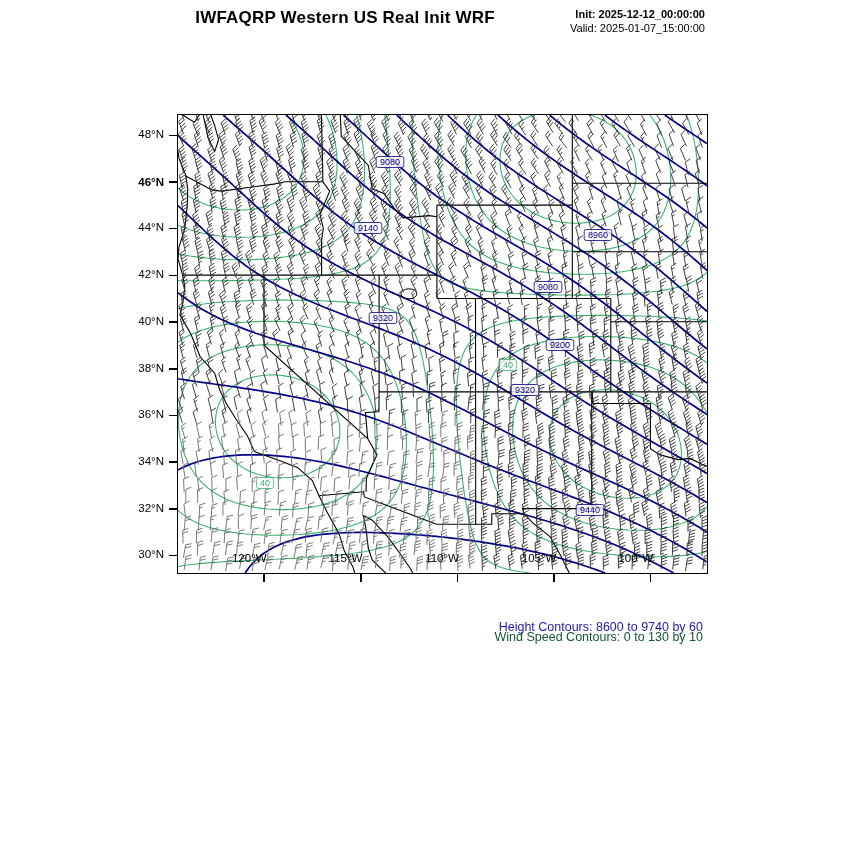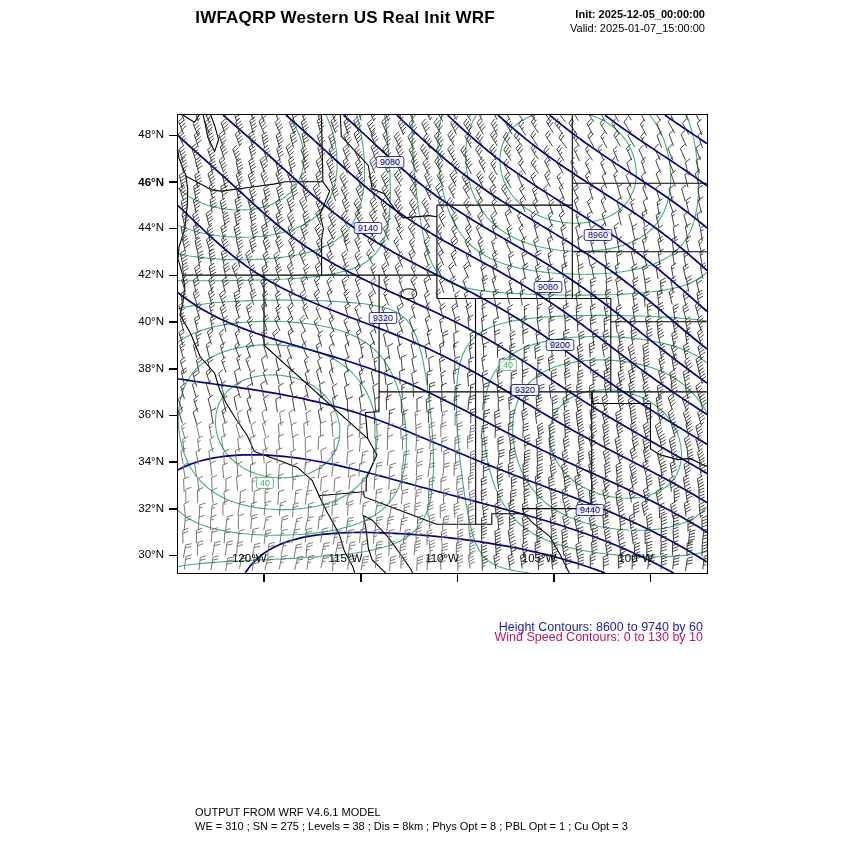--- a/index.html
+++ b/index.html
@@ -21,21 +21,21 @@
   .note-height{top:620px;}
   .note-wind{top:630px;}
   .footer{position:absolute;left:195px;top:806px;font-size:11px;line-height:13.5px;color:#000;}
 </style>
 </head>
 <body>
 
 <div class="page">
   <div class="title">IWFAQRP Western US Real Init WRF</div>
   <div class="times">
-    <div class="init">Init: 2025-12-05_00:00:00</div>
+    <div class="init">Init: 2025-12-12_00:00:00</div>
     <div class="valid">Valid: 2025-01-07_15:00:00</div>
   </div>
   <div class="map-frame">
     <svg id="map-svg" width="529" height="458" viewBox="0 0 529 458">
         <path d="M348.0 3.3L343.2 6.0M348.0 3.3L354.0 0.6M354.0 0.6L355.6 0.0M412.5 0.0L414.0 0.5M414.0 0.5L420.0 2.9M420.0 2.9L426.0 5.8M426.0 5.8L426.3 6.0M336.0 11.6L335.6 12.0M336.0 11.6L342.0 6.8M342.0 6.8L343.2 6.0M426.3 6.0L432.0 9.6M432.0 9.6L435.3 12.0M335.6 12.0L330.4 18.0M435.3 12.0L438.0 14.3M438.0 14.3L441.8 18.0M330.0 18.5L326.8 24.0M330.0 18.5L330.4 18.0M441.8 18.0L444.0 20.4M444.0 20.4L446.9 24.0M326.8 24.0L324.3 30.0M446.9 24.0L450.0 28.7M450.0 28.7L450.8 30.0M324.0 31.0L322.8 36.0M324.0 31.0L324.3 30.0M450.8 30.0L453.7 36.0M322.8 36.0L322.0 42.0M453.7 36.0L455.9 42.0M322.0 42.0L322.0 48.0M455.9 42.0L456.0 42.4M456.0 42.4L457.3 48.0M322.0 48.0L322.6 54.0M457.3 48.0L458.1 54.0M322.6 54.0L323.9 60.0M458.1 54.0L458.3 60.0M323.9 60.0L324.0 60.2M324.0 60.2L326.0 66.0M458.3 60.0L457.8 66.0M326.0 66.0L328.8 72.0M457.8 66.0L456.6 72.0M328.8 72.0L330.0 74.0M330.0 74.0L332.5 78.0M456.0 73.7L454.4 78.0M456.0 73.7L456.6 72.0M332.5 78.0L336.0 82.5M336.0 82.5L337.3 84.0M454.4 78.0L451.2 84.0M337.3 84.0L342.0 88.6M342.0 88.6L343.6 90.0M450.0 85.8L446.6 90.0M450.0 85.8L451.2 84.0M343.6 90.0L348.0 93.4M348.0 93.4L352.0 96.0M444.0 92.6L440.0 96.0M444.0 92.6L446.6 90.0M352.0 96.0L354.0 97.2M354.0 97.2L360.0 100.2M360.0 100.2L364.2 102.0M432.0 100.9L429.5 102.0M432.0 100.9L438.0 97.4M438.0 97.4L440.0 96.0M364.2 102.0L366.0 102.7M366.0 102.7L372.0 104.6M372.0 104.6L378.0 106.1M378.0 106.1L384.0 107.2M384.0 107.2L390.0 107.9M390.0 107.9L392.5 108.0M408.0 107.6L403.4 108.0M408.0 107.6L414.0 106.7M414.0 106.7L420.0 105.3M420.0 105.3L426.0 103.4M426.0 103.4L429.5 102.0M392.5 108.0L396.0 108.2M396.0 108.2L402.0 108.1M402.0 108.1L403.4 108.0M72.0 263.0L69.0 264.0M72.0 263.0L78.0 261.5M78.0 261.5L84.0 260.5M84.0 260.5L90.0 260.0M90.0 260.0L96.0 259.9M96.0 259.9L102.0 260.3M102.0 260.3L108.0 261.1M108.0 261.1L114.0 262.3M114.0 262.3L120.0 264.0M120.0 264.0L120.1 264.0M60.0 268.1L56.9 270.0M60.0 268.1L66.0 265.1M66.0 265.1L69.0 264.0M120.1 264.0L126.0 266.3M126.0 266.3L132.0 269.2M132.0 269.2L133.5 270.0M54.0 272.1L49.6 276.0M54.0 272.1L56.9 270.0M133.5 270.0L138.0 272.9M138.0 272.9L142.1 276.0M48.0 277.8L44.7 282.0M48.0 277.8L49.6 276.0M142.1 276.0L144.0 277.7M144.0 277.7L148.4 282.0M42.0 286.7L41.3 288.0M42.0 286.7L44.7 282.0M148.4 282.0L150.0 284.0M150.0 284.0L153.0 288.0M41.3 288.0L39.2 294.0M153.0 288.0L156.0 293.0M156.0 293.0L156.6 294.0M39.2 294.0L37.9 300.0M156.6 294.0L159.1 300.0M37.9 300.0L37.4 306.0M159.1 300.0L160.8 306.0M37.4 306.0L37.7 312.0M160.8 306.0L161.7 312.0M37.7 312.0L38.7 318.0M161.7 312.0L161.9 318.0M38.7 318.0L40.5 324.0M161.9 318.0L161.3 324.0M40.5 324.0L42.0 327.6M42.0 327.6L43.1 330.0M161.3 324.0L159.8 330.0M43.1 330.0L46.7 336.0M159.8 330.0L157.3 336.0M46.7 336.0L48.0 337.8M48.0 337.8L51.5 342.0M156.0 338.3L153.6 342.0M156.0 338.3L157.3 336.0M51.5 342.0L54.0 344.5M54.0 344.5L58.0 348.0M150.0 346.2L148.2 348.0M150.0 346.2L153.6 342.0M58.0 348.0L60.0 349.5M60.0 349.5L66.0 353.4M66.0 353.4L67.1 354.0M144.0 351.4L140.0 354.0M144.0 351.4L148.2 348.0M67.1 354.0L72.0 356.4M72.0 356.4L78.0 358.7M78.0 358.7L82.3 360.0M132.0 357.9L126.0 360.0M132.0 357.9L138.0 355.1M138.0 355.1L140.0 354.0M82.3 360.0L84.0 360.5M84.0 360.5L90.0 361.7M90.0 361.7L96.0 362.5M96.0 362.5L102.0 362.8M102.0 362.8L108.0 362.8M108.0 362.8L114.0 362.3M114.0 362.3L120.0 361.4M120.0 361.4L126.0 360.0M126.0 360.0L126.0 360.0" stroke="#3cb371" stroke-width="1.1" fill="none"></path>
         <path d="M298.4 0.0L295.0 6.0M471.7 0.0L474.0 3.0M474.0 3.0L476.2 6.0M294.0 8.1L292.4 12.0M294.0 8.1L295.0 6.0M476.2 6.0L479.9 12.0M292.4 12.0L290.5 18.0M479.9 12.0L480.0 12.1M480.0 12.1L483.0 18.0M290.5 18.0L289.1 24.0M483.0 18.0L485.5 24.0M289.1 24.0L288.2 30.0M485.5 24.0L486.0 25.2M486.0 25.2L487.6 30.0M288.0 32.3L287.7 36.0M288.0 32.3L288.2 30.0M487.6 30.0L489.3 36.0M287.7 36.0L287.6 42.0M489.3 36.0L490.7 42.0M287.6 42.0L287.9 48.0M490.7 42.0L491.7 48.0M287.9 48.0L288.0 48.7M288.0 48.7L288.6 54.0M491.7 48.0L492.0 51.0M492.0 51.0L492.3 54.0M288.6 54.0L289.6 60.0M492.3 54.0L492.7 60.0M289.6 60.0L290.9 66.0M492.7 60.0L492.7 66.0M290.9 66.0L292.7 72.0M492.7 66.0L492.3 72.0M292.7 72.0L294.0 75.8M294.0 75.8L294.8 78.0M492.0 74.5L491.5 78.0M492.0 74.5L492.3 72.0M294.8 78.0L297.4 84.0M491.5 78.0L490.3 84.0M297.4 84.0L300.0 89.0M300.0 89.0L300.6 90.0M490.3 84.0L488.6 90.0M300.6 90.0L304.4 96.0M488.6 90.0L486.3 96.0M304.4 96.0L306.0 98.2M306.0 98.2L309.0 102.0M486.0 96.7L483.2 102.0M486.0 96.7L486.3 96.0M309.0 102.0L312.0 105.3M312.0 105.3L314.7 108.0M480.0 106.9L479.2 108.0M480.0 106.9L483.2 102.0M314.7 108.0L318.0 111.0M318.0 111.0L321.7 114.0M474.0 113.9L473.9 114.0M474.0 113.9L479.2 108.0M321.7 114.0L324.0 115.7M324.0 115.7L330.0 119.6M330.0 119.6L330.8 120.0M468.0 119.0L466.6 120.0M468.0 119.0L473.9 114.0M330.8 120.0L336.0 122.8M336.0 122.8L342.0 125.5M342.0 125.5L343.1 126.0M462.0 122.9L456.3 126.0M462.0 122.9L466.6 120.0M343.1 126.0L348.0 127.8M348.0 127.8L354.0 129.8M354.0 129.8L360.0 131.5M360.0 131.5L362.3 132.0M444.0 130.7L439.3 132.0M444.0 130.7L450.0 128.6M450.0 128.6L456.0 126.1M456.0 126.1L456.3 126.0M362.3 132.0L366.0 132.8M366.0 132.8L372.0 133.9M372.0 133.9L378.0 134.8M378.0 134.8L384.0 135.5M384.0 135.5L390.0 136.0M390.0 136.0L396.0 136.3M396.0 136.3L402.0 136.4M402.0 136.4L408.0 136.3M408.0 136.3L414.0 135.9M414.0 135.9L420.0 135.4M420.0 135.4L426.0 134.6M426.0 134.6L432.0 133.6M432.0 133.6L438.0 132.3M438.0 132.3L439.3 132.0M60.0 232.9L55.1 234.0M60.0 232.9L66.0 231.8M66.0 231.8L72.0 230.9M72.0 230.9L78.0 230.3M78.0 230.3L84.0 229.9M84.0 229.9L90.0 229.8M90.0 229.8L96.0 229.8M96.0 229.8L102.0 230.1M102.0 230.1L108.0 230.6M108.0 230.6L114.0 231.3M114.0 231.3L120.0 232.2M120.0 232.2L126.0 233.4M126.0 233.4L128.5 234.0M42.0 238.3L38.1 240.0M42.0 238.3L48.0 236.1M48.0 236.1L54.0 234.3M54.0 234.3L55.1 234.0M128.5 234.0L132.0 234.9M132.0 234.9L138.0 236.7M138.0 236.7L144.0 238.8M144.0 238.8L147.0 240.0M30.0 244.4L27.6 246.0M30.0 244.4L36.0 241.0M36.0 241.0L38.1 240.0M147.0 240.0L150.0 241.3M150.0 241.3L156.0 244.3M156.0 244.3L159.0 246.0M24.0 248.7L20.2 252.0M24.0 248.7L27.6 246.0M159.0 246.0L162.0 247.9M162.0 247.9L167.7 252.0M18.0 254.2L14.7 258.0M18.0 254.2L20.2 252.0M167.7 252.0L168.0 252.2M168.0 252.2L174.0 257.5M174.0 257.5L174.5 258.0M12.0 261.7L10.5 264.0M12.0 261.7L14.7 258.0M174.5 258.0L179.9 264.0M10.5 264.0L7.3 270.0M179.9 264.0L180.0 264.1M180.0 264.1L184.3 270.0M6.0 273.1L4.9 276.0M6.0 273.1L7.3 270.0M184.3 270.0L186.0 272.8M186.0 272.8L187.9 276.0M4.9 276.0L3.0 282.0M187.9 276.0L190.8 282.0M3.0 282.0L1.7 288.0M190.8 282.0L192.0 284.8M192.0 284.8L193.3 288.0M1.7 288.0L0.9 294.0M193.3 288.0L195.2 294.0M0.9 294.0L0.4 300.0M195.2 294.0L196.8 300.0M0.4 300.0L0.3 306.0M196.8 300.0L197.9 306.0M0.3 306.0L0.6 312.0M197.9 306.0L198.0 306.5M198.0 306.5L198.7 312.0M0.6 312.0L1.3 318.0M198.7 312.0L199.1 318.0M1.3 318.0L2.2 324.0M199.1 318.0L199.1 324.0M2.2 324.0L3.6 330.0M199.1 324.0L198.7 330.0M3.6 330.0L5.3 336.0M198.0 335.5L197.9 336.0M198.0 335.5L198.7 330.0M5.3 336.0L6.0 338.0M6.0 338.0L7.5 342.0M197.9 336.0L196.6 342.0M7.5 342.0L10.2 348.0M196.6 342.0L194.8 348.0M10.2 348.0L12.0 351.5M12.0 351.5L13.4 354.0M194.8 348.0L192.3 354.0M13.4 354.0L17.4 360.0M192.0 354.6L189.0 360.0M192.0 354.6L192.3 354.0M17.4 360.0L18.0 360.7M18.0 360.7L22.4 366.0M186.0 364.3L184.7 366.0M186.0 364.3L189.0 360.0M22.4 366.0L24.0 367.6M24.0 367.6L28.7 372.0M180.0 371.1L179.0 372.0M180.0 371.1L184.7 366.0M28.7 372.0L30.0 373.1M30.0 373.1L36.0 377.5M36.0 377.5L36.8 378.0M174.0 376.1L171.3 378.0M174.0 376.1L179.0 372.0M36.8 378.0L42.0 381.0M42.0 381.0L48.0 384.0M162.0 383.3L160.6 384.0M162.0 383.3L168.0 380.1M168.0 380.1L171.3 378.0M48.0 384.0L48.0 384.0M48.0 384.0L54.0 386.4M54.0 386.4L60.0 388.5M60.0 388.5L65.5 390.0M144.0 389.9L143.5 390.0M144.0 389.9L150.0 388.1M150.0 388.1L156.0 385.9M156.0 385.9L160.6 384.0M65.5 390.0L66.0 390.1M66.0 390.1L72.0 391.5M72.0 391.5L78.0 392.6M78.0 392.6L84.0 393.4M84.0 393.4L90.0 394.0M90.0 394.0L96.0 394.4M96.0 394.4L102.0 394.6M102.0 394.6L108.0 394.6M108.0 394.6L114.0 394.4M114.0 394.4L120.0 393.9M120.0 393.9L126.0 393.3M126.0 393.3L132.0 392.4M132.0 392.4L138.0 391.3M138.0 391.3L143.5 390.0" stroke="#3cb371" stroke-width="1.1" fill="none"></path>
         <path d="M263.8 0.0L262.4 6.0M508.7 0.0L510.0 3.6M510.0 3.6L510.8 6.0M262.4 6.0L261.3 12.0M510.8 6.0L512.7 12.0M261.3 12.0L260.6 18.0M512.7 12.0L514.3 18.0M260.6 18.0L260.1 24.0M514.3 18.0L515.7 24.0M260.1 24.0L259.9 30.0M515.7 24.0L516.0 25.5M516.0 25.5L516.9 30.0M259.9 30.0L259.9 36.0M516.9 30.0L517.9 36.0M259.9 36.0L260.1 42.0M517.9 36.0L518.7 42.0M260.1 42.0L260.5 48.0M518.7 42.0L519.4 48.0M260.5 48.0L261.1 54.0M519.4 48.0L519.9 54.0M261.1 54.0L261.8 60.0M519.9 54.0L520.3 60.0M261.8 60.0L262.8 66.0M520.3 60.0L520.5 66.0M262.8 66.0L263.9 72.0M520.5 66.0L520.5 72.0M263.9 72.0L264.0 72.4M264.0 72.4L265.3 78.0M520.5 72.0L520.3 78.0M265.3 78.0L266.9 84.0M520.3 78.0L520.0 84.0M266.9 84.0L268.7 90.0M520.0 84.0L519.3 90.0M268.7 90.0L270.0 93.8M270.0 93.8L270.8 96.0M519.3 90.0L518.4 96.0M270.8 96.0L273.3 102.0M518.4 96.0L517.1 102.0M273.3 102.0L276.0 107.7M276.0 107.7L276.2 108.0M516.0 106.2L515.5 108.0M516.0 106.2L517.1 102.0M276.2 108.0L279.6 114.0M515.5 108.0L513.3 114.0M279.6 114.0L282.0 117.7M282.0 117.7L283.7 120.0M513.3 114.0L510.5 120.0M283.7 120.0L288.0 125.3M288.0 125.3L288.6 126.0M510.0 120.9L506.8 126.0M510.0 120.9L510.5 120.0M288.6 126.0L294.0 131.3M294.0 131.3L294.9 132.0M504.0 129.7L502.0 132.0M504.0 129.7L506.8 126.0M294.9 132.0L300.0 136.0M300.0 136.0L302.9 138.0M498.0 135.9L495.6 138.0M498.0 135.9L502.0 132.0M302.9 138.0L306.0 139.9M306.0 139.9L312.0 143.2M312.0 143.2L313.7 144.0M492.0 140.6L486.6 144.0M492.0 140.6L495.6 138.0M313.7 144.0L318.0 145.9M318.0 145.9L324.0 148.2M324.0 148.2L329.6 150.0M474.0 149.7L473.0 150.0M474.0 149.7L480.0 147.2M480.0 147.2L486.0 144.3M486.0 144.3L486.6 144.0M329.6 150.0L330.0 150.1M330.0 150.1L336.0 151.8M336.0 151.8L342.0 153.2M342.0 153.2L348.0 154.4M348.0 154.4L354.0 155.5M354.0 155.5L357.5 156.0M450.0 155.8L448.5 156.0M450.0 155.8L456.0 154.6M456.0 154.6L462.0 153.2M462.0 153.2L468.0 151.6M468.0 151.6L473.0 150.0M357.5 156.0L360.0 156.4M360.0 156.4L366.0 157.1M366.0 157.1L372.0 157.7M372.0 157.7L378.0 158.2M378.0 158.2L384.0 158.6M384.0 158.6L390.0 158.9M390.0 158.9L396.0 159.1M396.0 159.1L402.0 159.2M402.0 159.2L408.0 159.2M408.0 159.2L414.0 159.1M414.0 159.1L420.0 158.8M420.0 158.8L426.0 158.5M426.0 158.5L432.0 158.0M432.0 158.0L438.0 157.4M438.0 157.4L444.0 156.7M444.0 156.7L448.5 156.0M48.0 209.5L44.9 210.0M48.0 209.5L54.0 208.6M54.0 208.6L60.0 207.9M60.0 207.9L66.0 207.3M66.0 207.3L72.0 206.9M72.0 206.9L78.0 206.6M78.0 206.6L84.0 206.4M84.0 206.4L90.0 206.3M90.0 206.3L96.0 206.4M96.0 206.4L102.0 206.5M102.0 206.5L108.0 206.8M108.0 206.8L114.0 207.1M114.0 207.1L120.0 207.6M120.0 207.6L126.0 208.2M126.0 208.2L132.0 209.0M132.0 209.0L138.0 209.9M138.0 209.9L138.8 210.0M24.0 215.2L21.6 216.0M24.0 215.2L30.0 213.4M30.0 213.4L36.0 211.8M36.0 211.8L42.0 210.5M42.0 210.5L44.9 210.0M138.8 210.0L144.0 211.0M144.0 211.0L150.0 212.2M150.0 212.2L156.0 213.7M156.0 213.7L162.0 215.5M162.0 215.5L163.7 216.0M12.0 220.0L8.1 222.0M12.0 220.0L18.0 217.4M18.0 217.4L21.6 216.0M163.7 216.0L168.0 217.5M168.0 217.5L174.0 220.0M174.0 220.0L178.3 222.0M0.0 227.2L6.0 223.2M6.0 223.2L8.1 222.0M178.3 222.0L180.0 222.9M180.0 222.9L186.0 226.4M186.0 226.4L188.4 228.0M188.4 228.0L192.0 230.7M192.0 230.7L195.9 234.0M195.9 234.0L198.0 236.0M198.0 236.0L201.7 240.0M201.7 240.0L204.0 242.7M204.0 242.7L206.5 246.0M206.5 246.0L210.0 251.4M210.0 251.4L210.3 252.0M210.3 252.0L213.6 258.0M213.6 258.0L216.0 263.2M216.0 263.2L216.3 264.0M216.3 264.0L218.7 270.0M218.7 270.0L220.7 276.0M220.7 276.0L222.0 280.5M222.0 280.5L222.4 282.0M222.4 282.0L223.9 288.0M223.9 288.0L225.1 294.0M225.1 294.0L226.2 300.0M226.2 300.0L227.0 306.0M227.0 306.0L227.6 312.0M227.6 312.0L228.0 316.5M228.0 316.5L228.1 318.0M228.1 318.0L228.4 324.0M228.4 324.0L228.4 330.0M228.4 330.0L228.3 336.0M228.0 339.9L227.9 342.0M228.0 339.9L228.3 336.0M227.9 342.0L227.2 348.0M227.2 348.0L226.2 354.0M226.2 354.0L224.8 360.0M224.8 360.0L223.1 366.0M222.0 368.9L220.8 372.0M222.0 368.9L223.1 366.0M220.8 372.0L217.8 378.0M216.0 381.0L214.0 384.0M216.0 381.0L217.8 378.0M210.0 389.0L209.1 390.0M210.0 389.0L214.0 384.0M0.0 395.4L0.6 396.0M204.0 394.8L202.6 396.0M204.0 394.8L209.1 390.0M0.6 396.0L6.0 400.4M6.0 400.4L8.3 402.0M198.0 399.4L193.8 402.0M198.0 399.4L202.6 396.0M8.3 402.0L12.0 404.3M12.0 404.3L18.0 407.4M18.0 407.4L19.3 408.0M186.0 406.0L181.3 408.0M186.0 406.0L192.0 403.0M192.0 403.0L193.8 402.0M19.3 408.0L24.0 409.9M24.0 409.9L30.0 412.0M30.0 412.0L36.0 413.7M36.0 413.7L37.1 414.0M162.0 413.8L161.3 414.0M162.0 413.8L168.0 412.3M168.0 412.3L174.0 410.6M174.0 410.6L180.0 408.5M180.0 408.5L181.3 408.0M37.1 414.0L42.0 415.1M42.0 415.1L48.0 416.3M48.0 416.3L54.0 417.3M54.0 417.3L60.0 418.1M60.0 418.1L66.0 418.7M66.0 418.7L72.0 419.2M72.0 419.2L78.0 419.6M78.0 419.6L84.0 419.9M84.0 419.9L87.1 420.0M114.0 419.8L108.8 420.0M114.0 419.8L120.0 419.5M120.0 419.5L126.0 419.1M126.0 419.1L132.0 418.6M132.0 418.6L138.0 417.9M138.0 417.9L144.0 417.1M144.0 417.1L150.0 416.2M150.0 416.2L156.0 415.1M156.0 415.1L161.3 414.0M87.1 420.0L90.0 420.1M90.0 420.1L96.0 420.2M96.0 420.2L102.0 420.1M102.0 420.1L108.0 420.0M108.0 420.0L108.8 420.0" stroke="#3cb371" stroke-width="1.1" fill="none"></path>
         <path d="M234.5 0.0L234.2 6.0M234.2 6.0L234.1 12.0M234.1 12.0L234.1 18.0M234.1 18.0L234.2 24.0M234.2 24.0L234.4 30.0M234.4 30.0L234.7 36.0M234.7 36.0L235.1 42.0M235.1 42.0L235.5 48.0M235.5 48.0L236.0 54.0M236.0 54.0L236.6 60.0M236.6 60.0L237.2 66.0M237.2 66.0L237.8 72.0M237.8 72.0L238.5 78.0M238.5 78.0L239.3 84.0M239.3 84.0L240.0 89.5M240.0 89.5L240.1 90.0M240.1 90.0L240.9 96.0M240.9 96.0L241.9 102.0M241.9 102.0L242.9 108.0M242.9 108.0L244.0 114.0M244.0 114.0L245.2 120.0M245.2 120.0L246.0 123.8M246.0 123.8L246.5 126.0M246.5 126.0L248.1 132.0M248.1 132.0L249.8 138.0M249.8 138.0L252.0 144.0M252.0 144.0L252.0 144.0M252.0 144.0L254.7 150.0M254.7 150.0L258.0 155.5M258.0 155.5L258.4 156.0M258.4 156.0L263.8 162.0M528.0 158.1L523.2 162.0M528.0 158.1L529.0 157.1M263.8 162.0L264.0 162.2M264.0 162.2L270.0 166.5M270.0 166.5L273.0 168.0M516.0 166.2L512.2 168.0M516.0 166.2L522.0 162.8M522.0 162.8L523.2 162.0M273.0 168.0L276.0 169.3M276.0 169.3L282.0 171.4M282.0 171.4L288.0 172.9M288.0 172.9L293.3 174.0M498.0 172.6L492.1 174.0M498.0 172.6L504.0 171.0M504.0 171.0L510.0 168.9M510.0 168.9L512.2 168.0M293.3 174.0L294.0 174.1M294.0 174.1L300.0 175.1M300.0 175.1L306.0 175.9M306.0 175.9L312.0 176.6M312.0 176.6L318.0 177.1M318.0 177.1L324.0 177.6M324.0 177.6L330.0 178.0M330.0 178.0L336.0 178.4M336.0 178.4L342.0 178.7M342.0 178.7L348.0 179.0M348.0 179.0L354.0 179.2M354.0 179.2L360.0 179.4M360.0 179.4L366.0 179.6M366.0 179.6L372.0 179.7M372.0 179.7L378.0 179.9M378.0 179.9L384.0 180.0M384.0 180.0L387.4 180.0M420.0 179.9L415.8 180.0M420.0 179.9L426.0 179.8M426.0 179.8L432.0 179.7M432.0 179.7L438.0 179.5M438.0 179.5L444.0 179.2M444.0 179.2L450.0 178.9M450.0 178.9L456.0 178.5M456.0 178.5L462.0 178.0M462.0 178.0L468.0 177.5M468.0 177.5L474.0 176.8M474.0 176.8L480.0 176.1M480.0 176.1L486.0 175.1M486.0 175.1L492.0 174.0M492.0 174.0L492.1 174.0M66.0 185.9L62.7 186.0M66.0 185.9L72.0 185.6M72.0 185.6L78.0 185.5M78.0 185.5L84.0 185.3M84.0 185.3L90.0 185.2M90.0 185.2L96.0 185.2M96.0 185.2L102.0 185.1M102.0 185.1L108.0 185.1M108.0 185.1L114.0 185.2M114.0 185.2L120.0 185.2M120.0 185.2L126.0 185.3M126.0 185.3L132.0 185.5M132.0 185.5L138.0 185.6M138.0 185.6L144.0 185.8M144.0 185.8L147.9 186.0M387.4 180.0L390.0 180.0M390.0 180.0L396.0 180.1M396.0 180.1L402.0 180.1M402.0 180.1L408.0 180.1M408.0 180.1L414.0 180.0M414.0 180.0L415.8 180.0M12.0 191.1L7.3 192.0M12.0 191.1L18.0 190.1M18.0 190.1L24.0 189.2M24.0 189.2L30.0 188.5M30.0 188.5L36.0 187.8M36.0 187.8L42.0 187.3M42.0 187.3L48.0 186.8M48.0 186.8L54.0 186.5M54.0 186.5L60.0 186.1M60.0 186.1L62.7 186.0M147.9 186.0L150.0 186.1M150.0 186.1L156.0 186.4M156.0 186.4L162.0 186.7M162.0 186.7L168.0 187.1M168.0 187.1L174.0 187.6M174.0 187.6L180.0 188.2M180.0 188.2L186.0 188.8M186.0 188.8L192.0 189.7M192.0 189.7L198.0 190.7M198.0 190.7L204.0 192.0M204.0 192.0L204.0 192.0M0.0 193.7L6.0 192.3M6.0 192.3L7.3 192.0M204.0 192.0L210.0 193.7M210.0 193.7L216.0 196.0M216.0 196.0L220.0 198.0M220.0 198.0L222.0 199.2M222.0 199.2L227.8 204.0M227.8 204.0L228.0 204.2M228.0 204.2L232.6 210.0M232.6 210.0L234.0 212.3M234.0 212.3L235.9 216.0M235.9 216.0L238.5 222.0M238.5 222.0L240.0 226.4M240.0 226.4L240.5 228.0M240.5 228.0L242.2 234.0M242.2 234.0L243.7 240.0M243.7 240.0L245.0 246.0M245.0 246.0L246.0 251.3M246.0 251.3L246.1 252.0M246.1 252.0L247.2 258.0M247.2 258.0L248.2 264.0M248.2 264.0L249.1 270.0M249.1 270.0L249.9 276.0M249.9 276.0L250.7 282.0M250.7 282.0L251.4 288.0M251.4 288.0L252.0 293.0M252.0 293.0L252.1 294.0M252.1 294.0L252.7 300.0M252.7 300.0L253.3 306.0M253.3 306.0L253.8 312.0M253.8 312.0L254.3 318.0M254.3 318.0L254.7 324.0M254.7 324.0L255.0 330.0M255.0 330.0L255.2 336.0M255.2 336.0L255.4 342.0M255.4 342.0L255.4 348.0M255.4 348.0L255.4 354.0M255.4 354.0L255.2 360.0M255.2 360.0L254.8 366.0M254.8 366.0L254.3 372.0M254.3 372.0L253.5 378.0M253.5 378.0L252.5 384.0M252.0 386.1L251.0 390.0M252.0 386.1L252.5 384.0M251.0 390.0L249.1 396.0M249.1 396.0L246.6 402.0M246.0 403.1L243.2 408.0M246.0 403.1L246.6 402.0M240.0 412.2L238.5 414.0M240.0 412.2L243.2 408.0M234.0 418.3L231.9 420.0M234.0 418.3L238.5 414.0M228.0 422.7L222.2 426.0M228.0 422.7L231.9 420.0M210.0 430.9L206.6 432.0M210.0 430.9L216.0 428.8M216.0 428.8L222.0 426.1M222.0 426.1L222.2 426.0M180.0 437.6L177.4 438.0M180.0 437.6L186.0 436.7M186.0 436.7L192.0 435.5M192.0 435.5L198.0 434.3M198.0 434.3L204.0 432.7M204.0 432.7L206.6 432.0M102.0 444.0L101.7 444.0M102.0 444.0L108.0 443.7M108.0 443.7L114.0 443.4M114.0 443.4L120.0 443.1M120.0 443.1L126.0 442.7M126.0 442.7L132.0 442.3M132.0 442.3L138.0 441.9M138.0 441.9L144.0 441.5M144.0 441.5L150.0 441.0M150.0 441.0L156.0 440.5M156.0 440.5L162.0 439.9M162.0 439.9L168.0 439.2M168.0 439.2L174.0 438.5M174.0 438.5L177.4 438.0M12.0 449.7L9.5 450.0M12.0 449.7L18.0 449.0M18.0 449.0L24.0 448.4M24.0 448.4L30.0 447.9M30.0 447.9L36.0 447.4M36.0 447.4L42.0 447.0M42.0 447.0L48.0 446.6M48.0 446.6L54.0 446.3M54.0 446.3L60.0 446.0M60.0 446.0L66.0 445.7M66.0 445.7L72.0 445.4M72.0 445.4L78.0 445.1M78.0 445.1L84.0 444.8M84.0 444.8L90.0 444.6M90.0 444.6L96.0 444.3M96.0 444.3L101.7 444.0M0.0 451.6L6.0 450.5M6.0 450.5L9.5 450.0" stroke="#3cb371" stroke-width="1.1" fill="none"></path>
         <path d="M206.7 0.0L207.4 6.0M207.4 6.0L208.1 12.0M208.1 12.0L208.7 18.0M208.7 18.0L209.3 24.0M209.3 24.0L209.9 30.0M209.9 30.0L210.0 31.5M210.0 31.5L210.4 36.0M210.4 36.0L210.8 42.0M210.8 42.0L211.3 48.0M211.3 48.0L211.6 54.0M211.6 54.0L211.9 60.0M211.9 60.0L212.1 66.0M212.1 66.0L212.3 72.0M212.3 72.0L212.3 78.0M212.3 78.0L212.3 84.0M212.3 84.0L212.0 90.0M212.0 90.0L211.7 96.0M211.7 96.0L211.1 102.0M211.1 102.0L210.2 108.0M210.0 109.4L209.1 114.0M210.0 109.4L210.2 108.0M209.1 114.0L207.5 120.0M207.5 120.0L205.3 126.0M204.0 128.8L202.3 132.0M204.0 128.8L205.3 126.0M202.3 132.0L198.1 138.0M198.0 138.1L192.1 144.0M198.0 138.1L198.1 138.0M186.0 148.2L182.8 150.0M186.0 148.2L192.0 144.1M192.0 144.1L192.1 144.0M168.0 155.8L167.2 156.0M168.0 155.8L174.0 153.8M174.0 153.8L180.0 151.4M180.0 151.4L182.8 150.0M138.0 161.5L133.3 162.0M138.0 161.5L144.0 160.7M144.0 160.7L150.0 159.7M150.0 159.7L156.0 158.7M156.0 158.7L162.0 157.3M162.0 157.3L167.2 156.0M0.0 165.7L6.0 165.7M6.0 165.7L12.0 165.7M12.0 165.7L18.0 165.7M18.0 165.7L24.0 165.7M24.0 165.7L30.0 165.7M30.0 165.7L36.0 165.7M36.0 165.7L42.0 165.7M42.0 165.7L48.0 165.6M48.0 165.6L54.0 165.6M54.0 165.6L60.0 165.5M60.0 165.5L66.0 165.4M66.0 165.4L72.0 165.3M72.0 165.3L78.0 165.1M78.0 165.1L84.0 165.0M84.0 165.0L90.0 164.8M90.0 164.8L96.0 164.6M96.0 164.6L102.0 164.3M102.0 164.3L108.0 164.0M108.0 164.0L114.0 163.6M114.0 163.6L120.0 163.2M120.0 163.2L126.0 162.7M126.0 162.7L132.0 162.1M132.0 162.1L133.3 162.0M348.0 203.9L347.4 204.0M348.0 203.9L354.0 203.2M354.0 203.2L360.0 202.6M360.0 202.6L366.0 202.1M366.0 202.1L372.0 201.7M372.0 201.7L378.0 201.4M378.0 201.4L384.0 201.1M384.0 201.1L390.0 200.9M390.0 200.9L396.0 200.7M396.0 200.7L402.0 200.6M402.0 200.6L408.0 200.5M408.0 200.5L414.0 200.4M414.0 200.4L420.0 200.4M420.0 200.4L426.0 200.4M426.0 200.4L432.0 200.4M432.0 200.4L438.0 200.5M438.0 200.5L444.0 200.6M444.0 200.6L450.0 200.7M450.0 200.7L456.0 200.9M456.0 200.9L462.0 201.0M462.0 201.0L468.0 201.2M468.0 201.2L474.0 201.5M474.0 201.5L480.0 201.8M480.0 201.8L486.0 202.1M486.0 202.1L492.0 202.4M492.0 202.4L498.0 202.8M498.0 202.8L504.0 203.2M504.0 203.2L510.0 203.8M510.0 203.8L512.5 204.0M324.0 208.5L318.8 210.0M324.0 208.5L330.0 207.0M330.0 207.0L336.0 205.8M336.0 205.8L342.0 204.8M342.0 204.8L347.4 204.0M512.5 204.0L516.0 204.4M516.0 204.4L522.0 205.0M522.0 205.0L528.0 205.9M528.0 205.9L529.0 206.0M306.0 215.5L305.1 216.0M306.0 215.5L312.0 212.6M312.0 212.6L318.0 210.3M318.0 210.3L318.8 210.0M300.0 219.4L296.8 222.0M300.0 219.4L305.1 216.0M294.0 224.8L291.3 228.0M294.0 224.8L296.8 222.0M288.0 233.0L287.4 234.0M288.0 233.0L291.3 228.0M287.4 234.0L284.7 240.0M284.7 240.0L282.7 246.0M282.0 248.5L281.2 252.0M282.0 248.5L282.7 246.0M281.2 252.0L280.1 258.0M280.1 258.0L279.4 264.0M279.4 264.0L278.8 270.0M278.8 270.0L278.5 276.0M278.5 276.0L278.4 282.0M278.4 282.0L278.4 288.0M278.4 288.0L278.4 294.0M278.4 294.0L278.6 300.0M278.6 300.0L278.9 306.0M278.9 306.0L279.2 312.0M279.2 312.0L279.6 318.0M279.6 318.0L280.1 324.0M280.1 324.0L280.6 330.0M280.6 330.0L281.2 336.0M281.2 336.0L281.8 342.0M281.8 342.0L282.0 344.0M282.0 344.0L282.4 348.0M282.4 348.0L283.1 354.0M283.1 354.0L283.9 360.0M283.9 360.0L284.6 366.0M284.6 366.0L285.5 372.0M285.5 372.0L286.3 378.0M286.3 378.0L287.3 384.0M287.3 384.0L288.0 388.4M288.0 388.4L288.3 390.0M288.3 390.0L289.3 396.0M289.3 396.0L290.5 402.0M290.5 402.0L291.8 408.0M291.8 408.0L293.3 414.0M293.3 414.0L294.0 416.8M294.0 416.8L294.9 420.0M294.9 420.0L296.9 426.0M296.9 426.0L299.5 432.0M299.5 432.0L300.0 433.1M300.0 433.1L302.9 438.0M302.9 438.0L306.0 442.0M306.0 442.0L308.1 444.0M308.1 444.0L312.0 447.1M312.0 447.1L317.2 450.0M317.2 450.0L318.0 450.4M318.0 450.4L324.0 452.7M324.0 452.7L330.0 454.3M330.0 454.3L336.0 455.6M336.0 455.6L338.1 456.0M338.1 456.0L342.0 456.7M342.0 456.7L348.0 457.5M348.0 457.5L351.7 458.0" stroke="#3cb371" stroke-width="1.1" fill="none"></path>
         <path d="M178.7 0.0L180.0 4.9M180.0 4.9L180.3 6.0M180.3 6.0L181.7 12.0M181.7 12.0L182.9 18.0M182.9 18.0L183.9 24.0M183.9 24.0L184.8 30.0M184.8 30.0L185.5 36.0M185.5 36.0L186.0 41.7M186.0 41.7L186.0 42.0M186.0 42.0L186.4 48.0M186.4 48.0L186.5 54.0M186.5 54.0L186.5 60.0M186.5 60.0L186.3 66.0M186.0 69.5L185.8 72.0M186.0 69.5L186.3 66.0M185.8 72.0L185.0 78.0M185.0 78.0L183.9 84.0M183.9 84.0L182.5 90.0M182.5 90.0L180.6 96.0M180.0 97.4L178.0 102.0M180.0 97.4L180.6 96.0M178.0 102.0L174.8 108.0M174.0 109.2L170.5 114.0M174.0 109.2L174.8 108.0M168.0 116.8L164.8 120.0M168.0 116.8L170.5 114.0M162.0 122.4L157.0 126.0M162.0 122.4L164.8 120.0M150.0 130.0L145.8 132.0M150.0 130.0L156.0 126.6M156.0 126.6L157.0 126.0M132.0 136.9L128.0 138.0M132.0 136.9L138.0 135.0M138.0 135.0L144.0 132.8M144.0 132.8L145.8 132.0M0.0 138.9L6.0 140.0M6.0 140.0L12.0 141.0M12.0 141.0L18.0 141.9M18.0 141.9L24.0 142.6M24.0 142.6L30.0 143.2M30.0 143.2L36.0 143.7M36.0 143.7L40.5 144.0M90.0 143.8L86.2 144.0M90.0 143.8L96.0 143.2M96.0 143.2L102.0 142.6M102.0 142.6L108.0 141.8M108.0 141.8L114.0 140.9M114.0 140.9L120.0 139.8M120.0 139.8L126.0 138.5M126.0 138.5L128.0 138.0M40.5 144.0L42.0 144.1M42.0 144.1L48.0 144.4M48.0 144.4L54.0 144.6M54.0 144.6L60.0 144.7M60.0 144.7L66.0 144.7M66.0 144.7L72.0 144.6M72.0 144.6L78.0 144.4M78.0 144.4L84.0 144.1M84.0 144.1L86.2 144.0M402.0 222.0L401.3 222.0M402.0 222.0L408.0 221.7M408.0 221.7L414.0 221.5M414.0 221.5L420.0 221.5M420.0 221.5L426.0 221.5M426.0 221.5L432.0 221.7M432.0 221.7L438.0 222.0M438.0 222.0L438.5 222.0M366.0 226.6L360.3 228.0M366.0 226.6L372.0 225.4M372.0 225.4L378.0 224.4M378.0 224.4L384.0 223.6M384.0 223.6L390.0 222.9M390.0 222.9L396.0 222.3M396.0 222.3L401.3 222.0M438.5 222.0L444.0 222.3M444.0 222.3L450.0 222.8M450.0 222.8L456.0 223.4M456.0 223.4L462.0 224.1M462.0 224.1L468.0 225.0M468.0 225.0L474.0 226.0M474.0 226.0L480.0 227.1M480.0 227.1L483.9 228.0M348.0 232.1L343.5 234.0M348.0 232.1L354.0 229.9M354.0 229.9L360.0 228.1M360.0 228.1L360.3 228.0M483.9 228.0L486.0 228.5M486.0 228.5L492.0 230.1M492.0 230.1L498.0 231.9M498.0 231.9L504.0 234.0M504.0 234.0L504.0 234.0M336.0 238.0L332.9 240.0M336.0 238.0L342.0 234.7M342.0 234.7L343.5 234.0M504.0 234.0L510.0 236.5M510.0 236.5L516.0 239.4M516.0 239.4L517.1 240.0M330.0 242.2L325.5 246.0M330.0 242.2L332.9 240.0M517.1 240.0L522.0 242.9M522.0 242.9L526.5 246.0M324.0 247.5L320.1 252.0M324.0 247.5L325.5 246.0M526.5 246.0L528.0 247.1M528.0 247.1L529.0 247.9M318.0 255.0L316.1 258.0M318.0 255.0L320.1 252.0M316.1 258.0L313.0 264.0M312.0 266.4L310.6 270.0M312.0 266.4L313.0 264.0M310.6 270.0L308.8 276.0M308.8 276.0L307.5 282.0M307.5 282.0L306.5 288.0M306.0 292.8L305.9 294.0M306.0 292.8L306.5 288.0M305.9 294.0L305.5 300.0M305.5 300.0L305.4 306.0M305.4 306.0L305.5 312.0M305.5 312.0L305.8 318.0M305.8 318.0L306.0 321.0M306.0 321.0L306.2 324.0M306.2 324.0L306.9 330.0M306.9 330.0L307.8 336.0M307.8 336.0L308.8 342.0M308.8 342.0L310.0 348.0M310.0 348.0L311.4 354.0M311.4 354.0L312.0 356.2M312.0 356.2L313.1 360.0M313.1 360.0L315.0 366.0M315.0 366.0L317.1 372.0M317.1 372.0L318.0 374.1M318.0 374.1L319.7 378.0M319.7 378.0L322.6 384.0M322.6 384.0L324.0 386.6M324.0 386.6L326.0 390.0M326.0 390.0L330.0 396.0M330.0 396.0L330.0 396.0M330.0 396.0L334.8 402.0M334.8 402.0L336.0 403.3M336.0 403.3L340.7 408.0M340.7 408.0L342.0 409.2M342.0 409.2L348.0 414.0M348.0 414.0L348.0 414.0M348.0 414.0L354.0 417.9M354.0 417.9L357.6 420.0M357.6 420.0L360.0 421.3M360.0 421.3L366.0 424.1M366.0 424.1L370.5 426.0M370.5 426.0L372.0 426.6M372.0 426.6L378.0 428.7M378.0 428.7L384.0 430.6M384.0 430.6L389.3 432.0M389.3 432.0L390.0 432.2M390.0 432.2L396.0 433.6M396.0 433.6L402.0 434.9M402.0 434.9L408.0 436.0M408.0 436.0L414.0 437.0M414.0 437.0L420.0 437.9M420.0 437.9L420.8 438.0M528.0 436.8L522.7 438.0M528.0 436.8L529.0 436.6M420.8 438.0L426.0 438.7M426.0 438.7L432.0 439.3M432.0 439.3L438.0 439.9M438.0 439.9L444.0 440.4M444.0 440.4L450.0 440.8M450.0 440.8L456.0 441.2M456.0 441.2L462.0 441.4M462.0 441.4L468.0 441.6M468.0 441.6L474.0 441.7M474.0 441.7L480.0 441.7M480.0 441.7L486.0 441.6M486.0 441.6L492.0 441.4M492.0 441.4L498.0 441.0M498.0 441.0L504.0 440.6M504.0 440.6L510.0 440.0M510.0 440.0L516.0 439.2M516.0 439.2L522.0 438.1M522.0 438.1L522.7 438.0" stroke="#3cb371" stroke-width="1.1" fill="none"></path>
@@ -134,18 +134,14 @@
       <div class="xtick" style="left: 360.08px;"></div>
       <div class="xlab" style="left: 328.58px;">115°W</div>
       <div class="xtick" style="left: 456.684px;"></div>
       <div class="xlab" style="left: 425.184px;">110°W</div>
       <div class="xtick" style="left: 553.287px;"></div>
       <div class="xlab" style="left: 521.787px;">105°W</div>
       <div class="xtick" style="left: 649.89px;"></div>
       <div class="xlab" style="left: 618.39px;">100°W</div>
     </div>
   <div class="note note-height" style="color: rgb(28, 28, 168);">Height Contours: 8600 to 9740 by 60</div>
-  <div class="note note-wind" style="color: #be185d;">Wind Speed Contours: 0 to 130 by 10</div>
-  <div class="footer">
-    <div>OUTPUT FROM WRF V4.6.1 MODEL</div>
-    <div>WE = 310 ; SN = 275 ; Levels = 38 ; Dis = 8km ; Phys Opt = 8 ; PBL Opt = 1 ; Cu Opt = 3</div>
-  </div>
+  <div class="note note-wind" style="color: #14532d;">Wind Speed Contours: 0 to 130 by 10</div>
 </div>
 
 </body></html>

